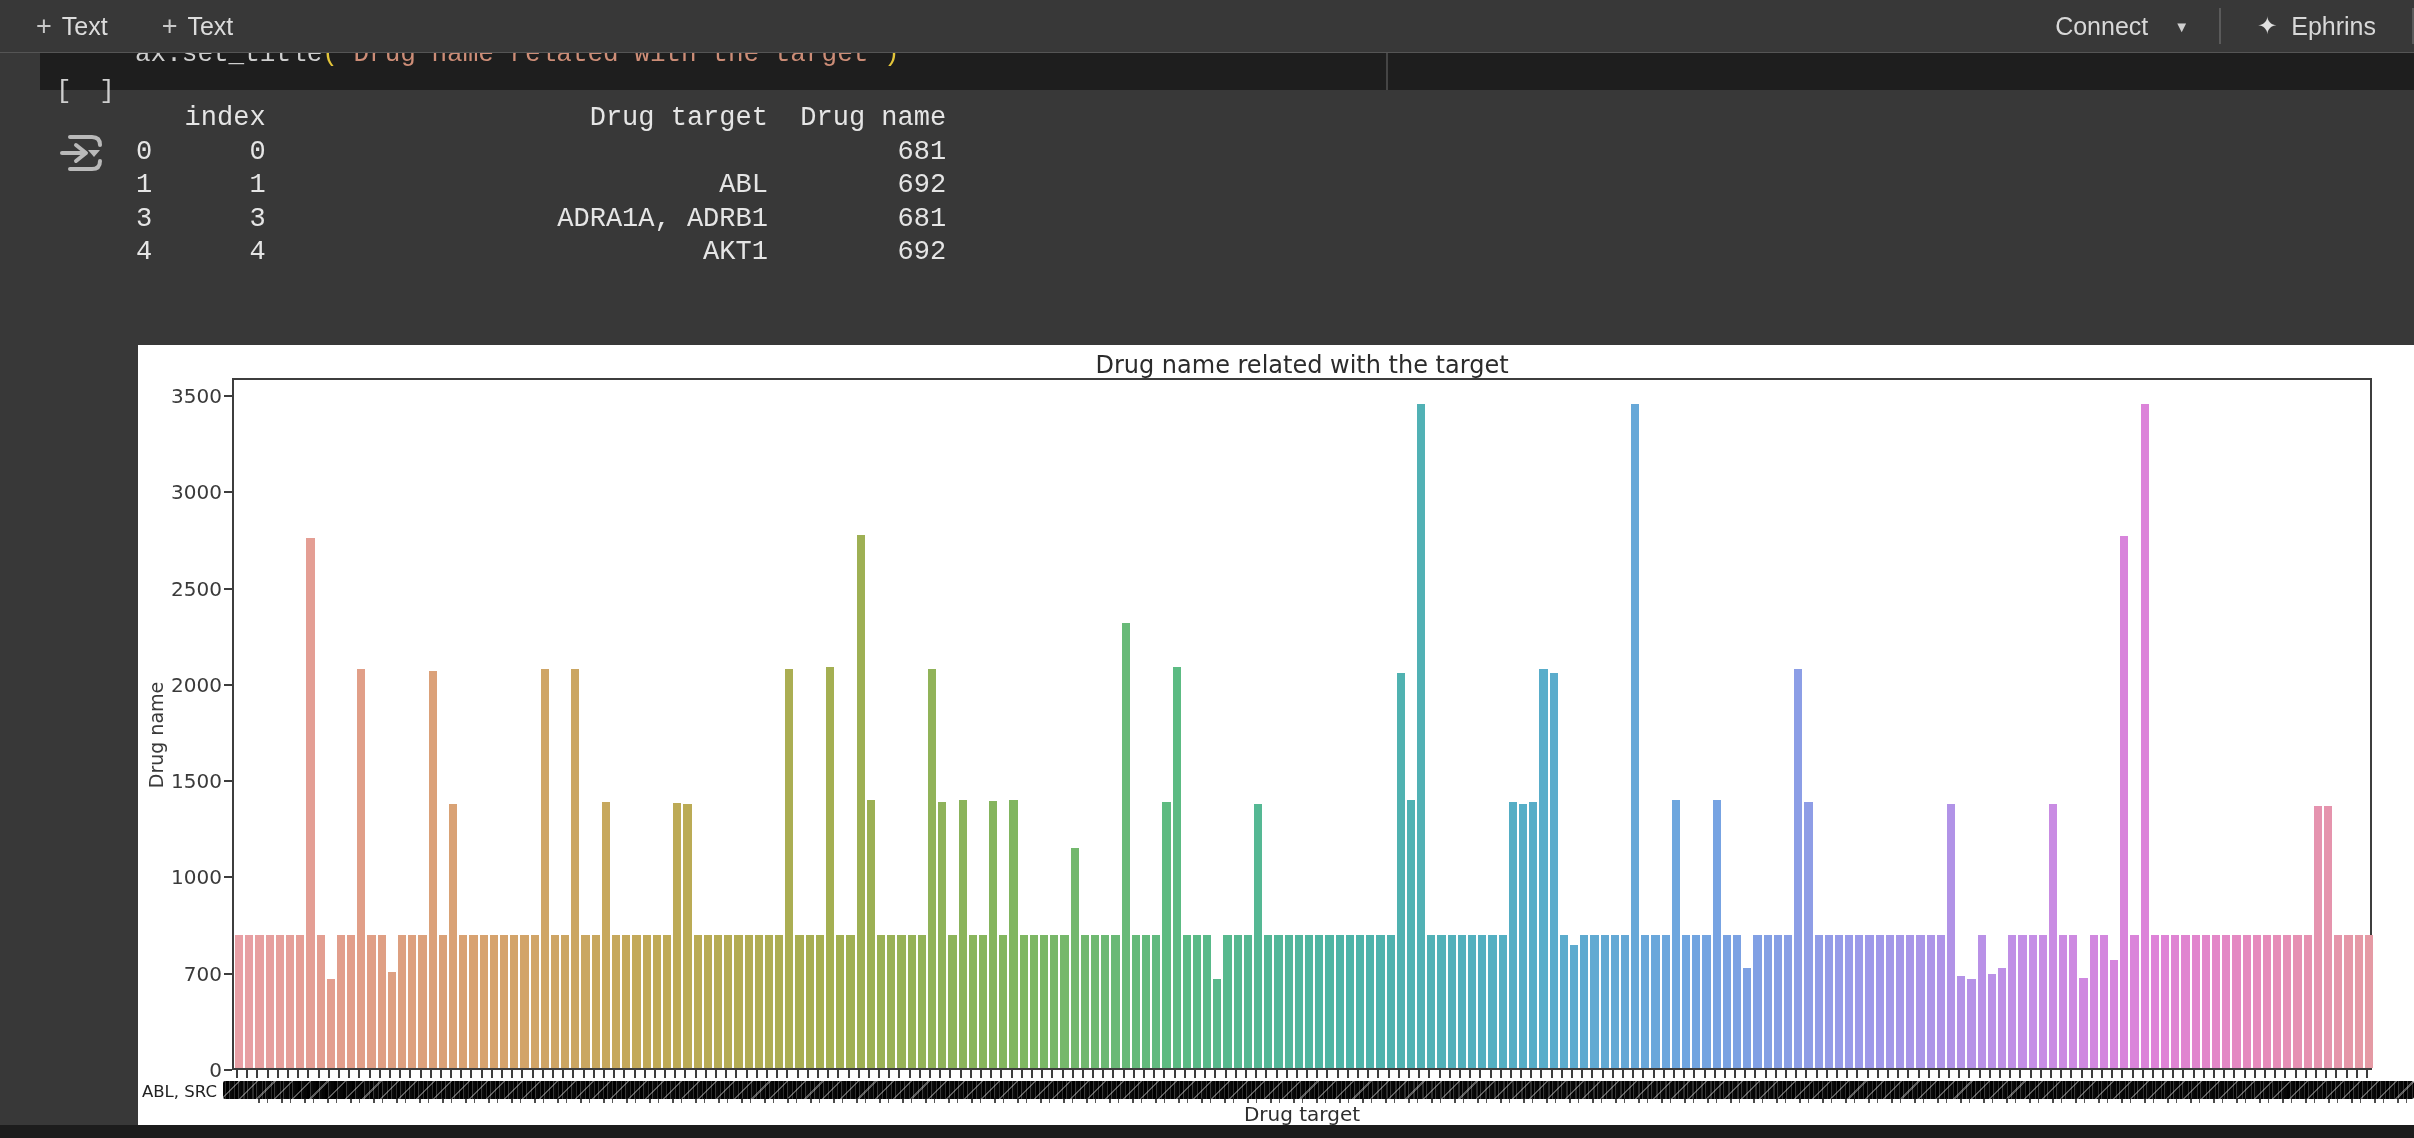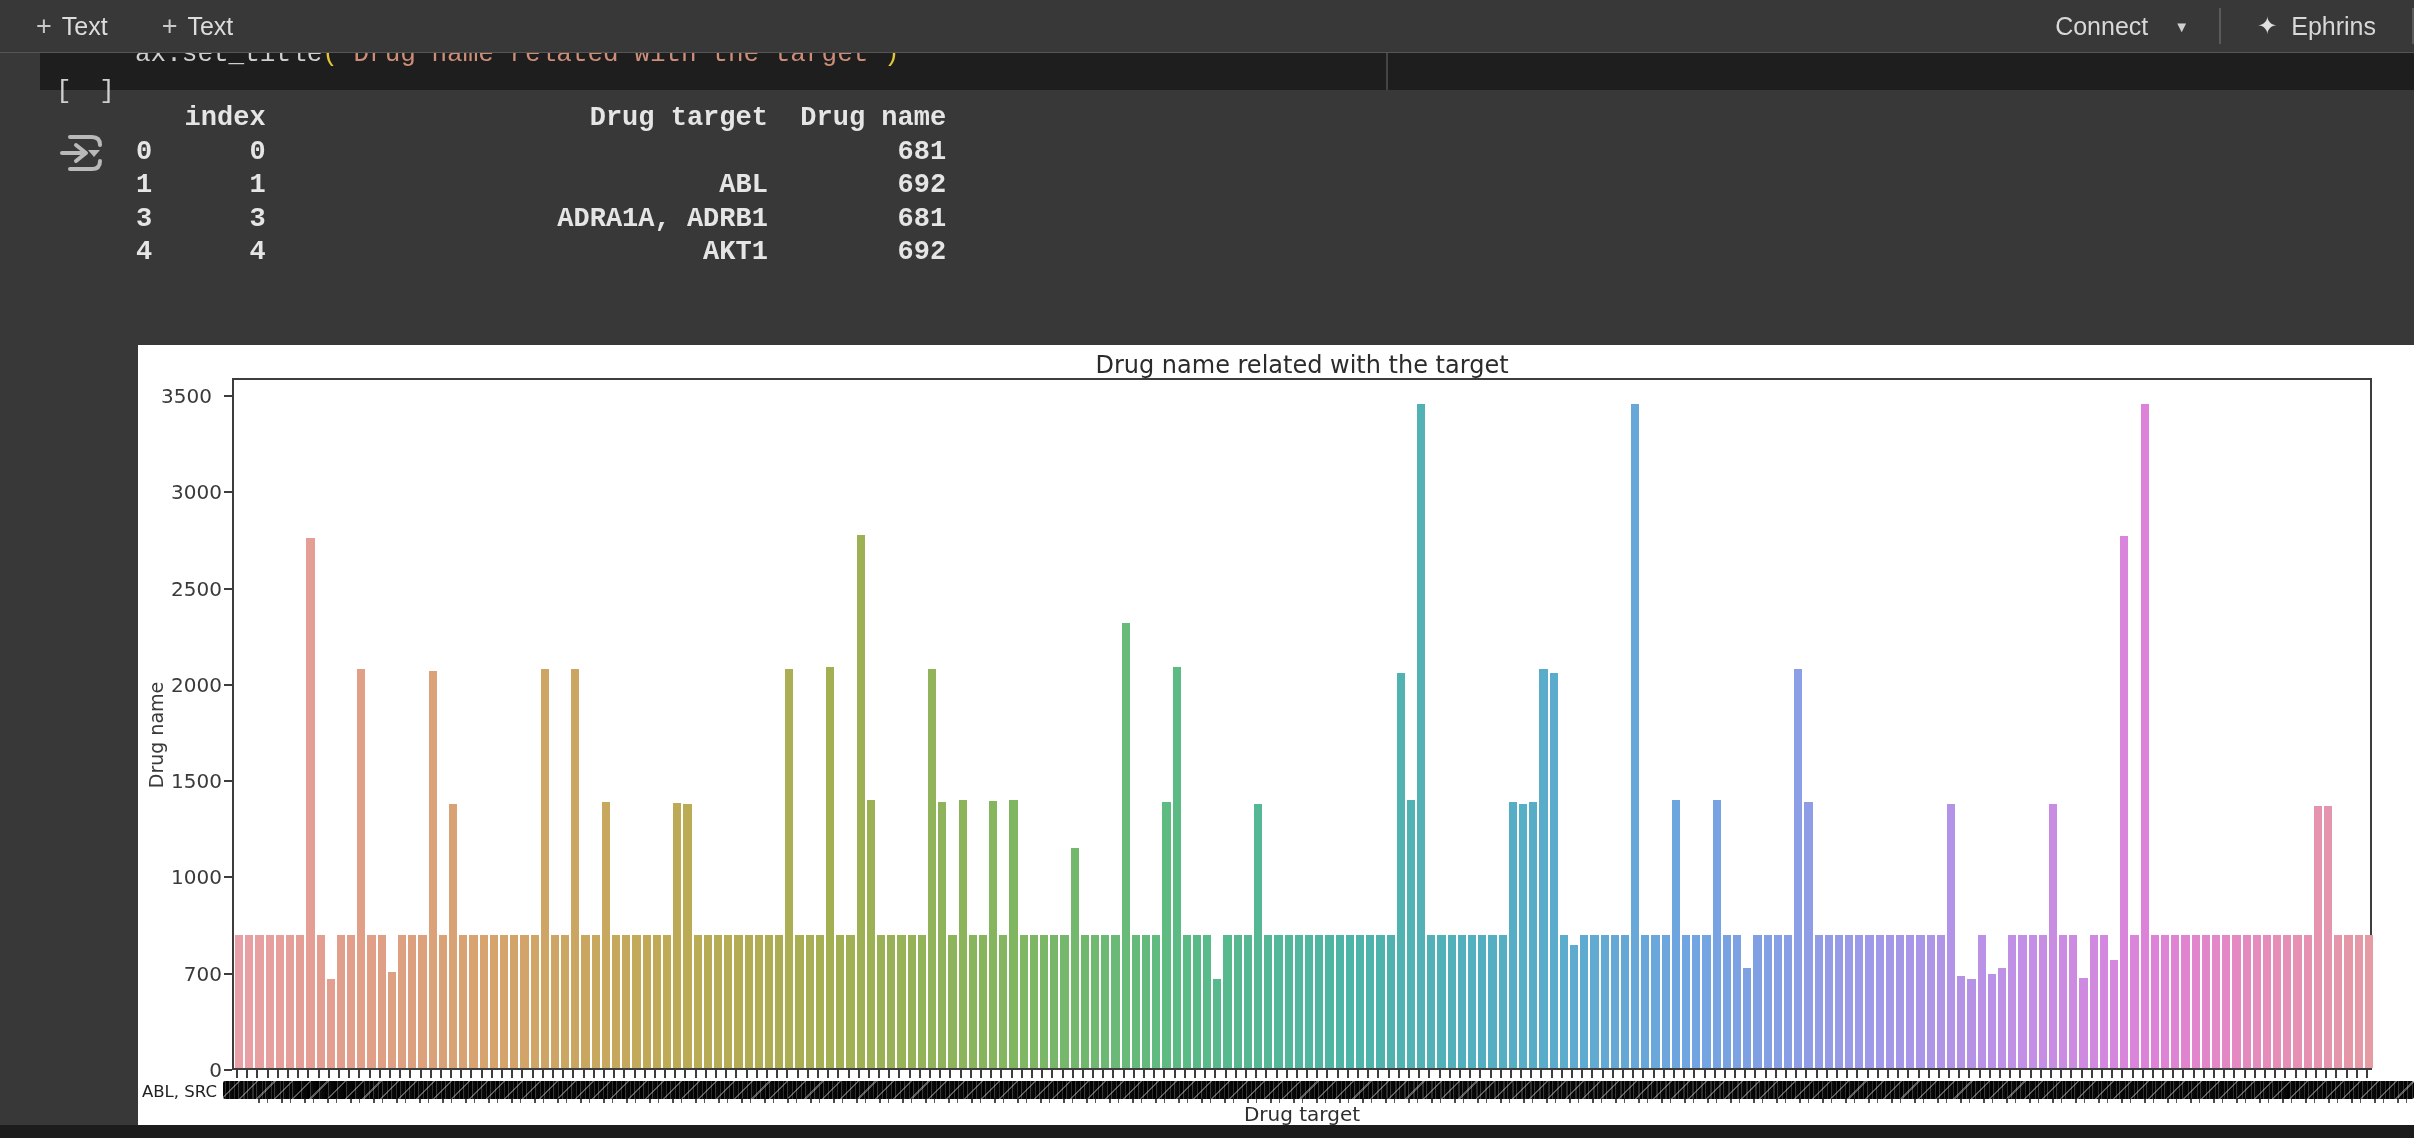--- a/index.html
+++ b/index.html
@@ -29,21 +29,21 @@
   .strip-divider{position:absolute;left:1346px;top:0;width:2px;height:37px;background:#454545;}
 
   
   .run-brackets{position:absolute;left:56px;top:76px;font-family:"Liberation Mono",monospace;
                 font-size:26px;color:#cfcfcf;letter-spacing:6px;}
   .out-icon{position:absolute;left:58px;top:132px;width:48px;height:42px;cursor:pointer;}
 
   
   .output-text{position:absolute;left:136px;top:102px;color:#e5e5e5;
                font-family:"Liberation Mono",monospace;font-size:27px;line-height:33.6px;}
-  .out-line{white-space:pre;font-weight:bold;}
+  .out-line{white-space:pre;}
 
   
   .figure{position:absolute;left:138px;top:345px;width:2276px;height:780px;background:#ffffff;
           font-family:"DejaVu Sans",sans-serif;color:#3a3a3a;}
   .fig-title{position:absolute;left:94px;top:6px;width:2140px;text-align:center;font-size:24px;color:#2b2b2b;}
   .plot{position:absolute;left:94px;top:33px;width:2140px;height:692px;border:2px solid #3d3d3d;box-sizing:border-box;}
   .bars{position:absolute;left:0;top:0;width:100%;height:100%;}
   .bar{position:absolute;bottom:0;}
   .ylabel{position:absolute;left:-62px;top:379px;transform:rotate(-90deg);transform-origin:center;
           width:160px;text-align:center;font-size:19px;color:#3a3a3a;}
@@ -127,21 +127,21 @@
         <div class="ytick-label" style="left: 14px; top: 520.403px;">1000</div>
         <div class="ytickmark" style="left: 86px; top: 531.403px;"></div>
         <div class="ytick-label" style="left: 14px; top: 424.105px;">1500</div>
         <div class="ytickmark" style="left: 86px; top: 435.105px;"></div>
         <div class="ytick-label" style="left: 14px; top: 327.807px;">2000</div>
         <div class="ytickmark" style="left: 86px; top: 338.807px;"></div>
         <div class="ytick-label" style="left: 14px; top: 231.508px;">2500</div>
         <div class="ytickmark" style="left: 86px; top: 242.508px;"></div>
         <div class="ytick-label" style="left: 14px; top: 135.21px;">3000</div>
         <div class="ytickmark" style="left: 86px; top: 146.21px;"></div>
-        <div class="ytick-label" style="left: 4px; top: 38.9115px;">3500</div>
+        <div class="ytick-label" style="left: 14px; top: 38.9115px;">3500</div>
         <div class="ytickmark" style="left: 86px; top: 49.9115px;"></div>
       </div>
     <div class="plot">
       <div class="bars" id="bars">
           <div class="bar" style="left: 1px; width: 8.19048px; height: 132.892px; background: rgb(232, 159, 165);"></div>
           <div class="bar" style="left: 11.1905px; width: 8.19048px; height: 132.892px; background: rgb(231, 159, 163);"></div>
           <div class="bar" style="left: 21.381px; width: 8.19048px; height: 132.892px; background: rgb(231, 159, 160);"></div>
           <div class="bar" style="left: 31.5714px; width: 8.19048px; height: 132.892px; background: rgb(230, 159, 158);"></div>
           <div class="bar" style="left: 41.7619px; width: 8.19048px; height: 132.892px; background: rgb(230, 159, 155);"></div>
           <div class="bar" style="left: 51.9524px; width: 8.19048px; height: 132.892px; background: rgb(229, 159, 153);"></div>

